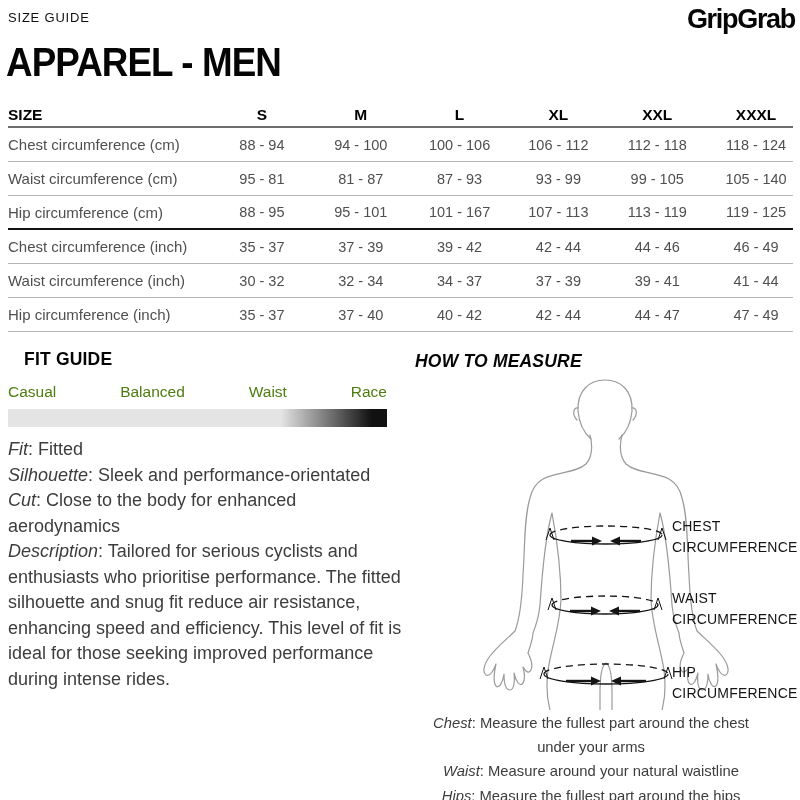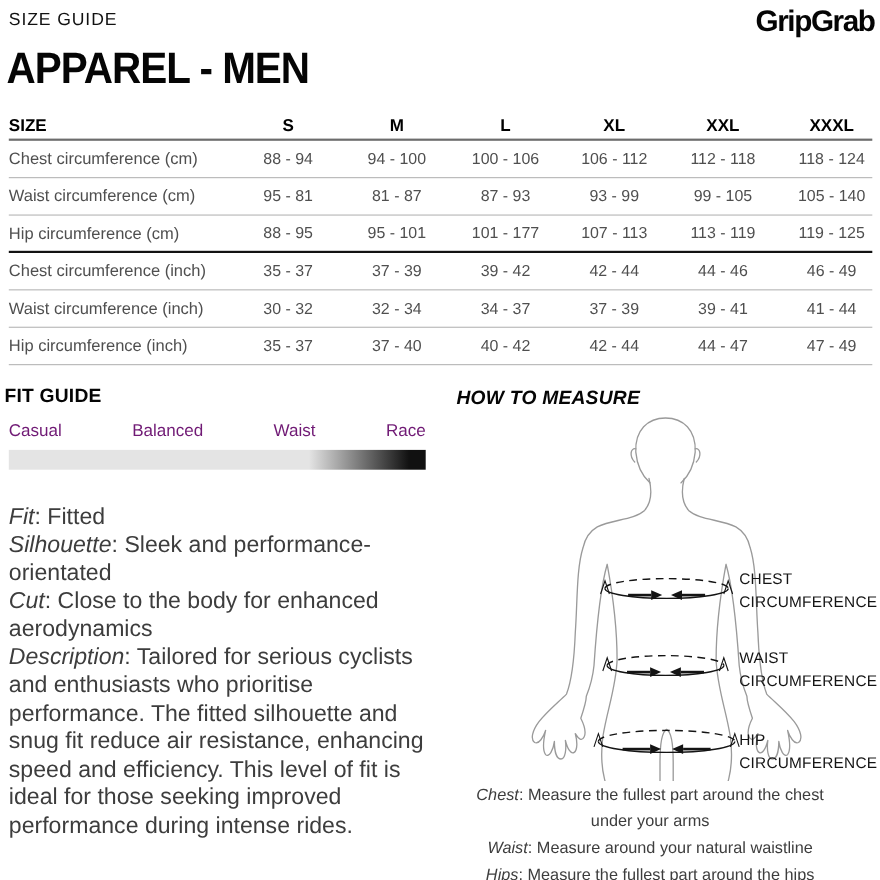--- a/index.html
+++ b/index.html
@@ -9,21 +9,21 @@
     font-family: "Liberation Sans", sans-serif;
     color: #1a1a1a;
     overflow: hidden;
     position: relative;
   }
   .abs { position: absolute; }
 
   
   .size-guide-label {
     left: 8px; top: 10px;
-    font-size: 16px; letter-spacing: 0.8px; color: #111;
+    font-size: 13px; letter-spacing: 0.8px; color: #111;
   }
   .brand {
     right: 5px; top: 4px;
     font-size: 27px; font-weight: bold; letter-spacing: -1.3px; color: #050505;
   }
   .main-heading {
     left: 6px; top: 40px;
     font-size: 40px; font-weight: bold; letter-spacing: -1px; color: #050505;
     transform: scaleX(0.92); transform-origin: left center;
     white-space: nowrap;
@@ -44,33 +44,33 @@
   }
   .t-row.t-thick { border-bottom: 2.5px solid #121212; }
   .t-label { flex: 0 0 192px; text-align: left; }
   .t-cell  { flex: 1; text-align: center; font-size: 14.5px; }
   .t-head .t-cell { font-size: 15.5px; }
 
   
   .fit-heading, .htm-heading {
     font-size: 17.5px; font-weight: bold; letter-spacing: 0.2px; color: #050505;
   }
-  .fit-heading { left: 4px; top: 349px; }
+  .fit-heading { left: 24px; top: 349px; }
   .scale-labels {
     left: 8px; top: 383px; width: 379px;
     display: flex; justify-content: space-between;
-    font-size: 15.5px; color: #701a75;
+    font-size: 15.5px; color: #4d7c0f;
   }
   .scale-bar {
     left: 8px; top: 409px; width: 379px; height: 18px;
     background: linear-gradient(90deg, #e4e4e4 0%, #e4e4e4 72%, #111111 96%, #111111 100%);
   }
   .fit-details {
     left: 8px; top: 437px; width: 398px;
-    font-size: 21px; line-height: 25.5px; color: #3d3d3d; margin-top: 20px;
+    font-size: 18px; line-height: 25.5px; color: #3d3d3d;
   }
   .fit-details p { margin: 0; }
   .term { font-style: italic; }
 
   
   .htm-heading { left: 415px; top: 351px; font-style: italic; }
   .figure-svg { left: 410px; top: 375px; }
   .fig-label {
     font-size: 14px; line-height: 21px; color: #141414;
     white-space: pre-line; letter-spacing: 0.2px;
@@ -127,21 +127,21 @@
     <div class="t-cell">87 - 93</div>
     <div class="t-cell">93 - 99</div>
     <div class="t-cell">99 - 105</div>
     <div class="t-cell">105 - 140</div>
   </div>
 
   <div class="t-row t-thick">
     <div class="t-label">Hip circumference (cm)</div>
     <div class="t-cell">88 - 95</div>
     <div class="t-cell">95 - 101</div>
-    <div class="t-cell">101 - 177</div>
+    <div class="t-cell">101 - 167</div>
     <div class="t-cell">107 - 113</div>
     <div class="t-cell">113 - 119</div>
     <div class="t-cell">119 - 125</div>
   </div>
 
   <div class="t-row">
     <div class="t-label">Chest circumference (inch)</div>
     <div class="t-cell">35 - 37</div>
     <div class="t-cell">37 - 39</div>
     <div class="t-cell">39 - 42</div>

